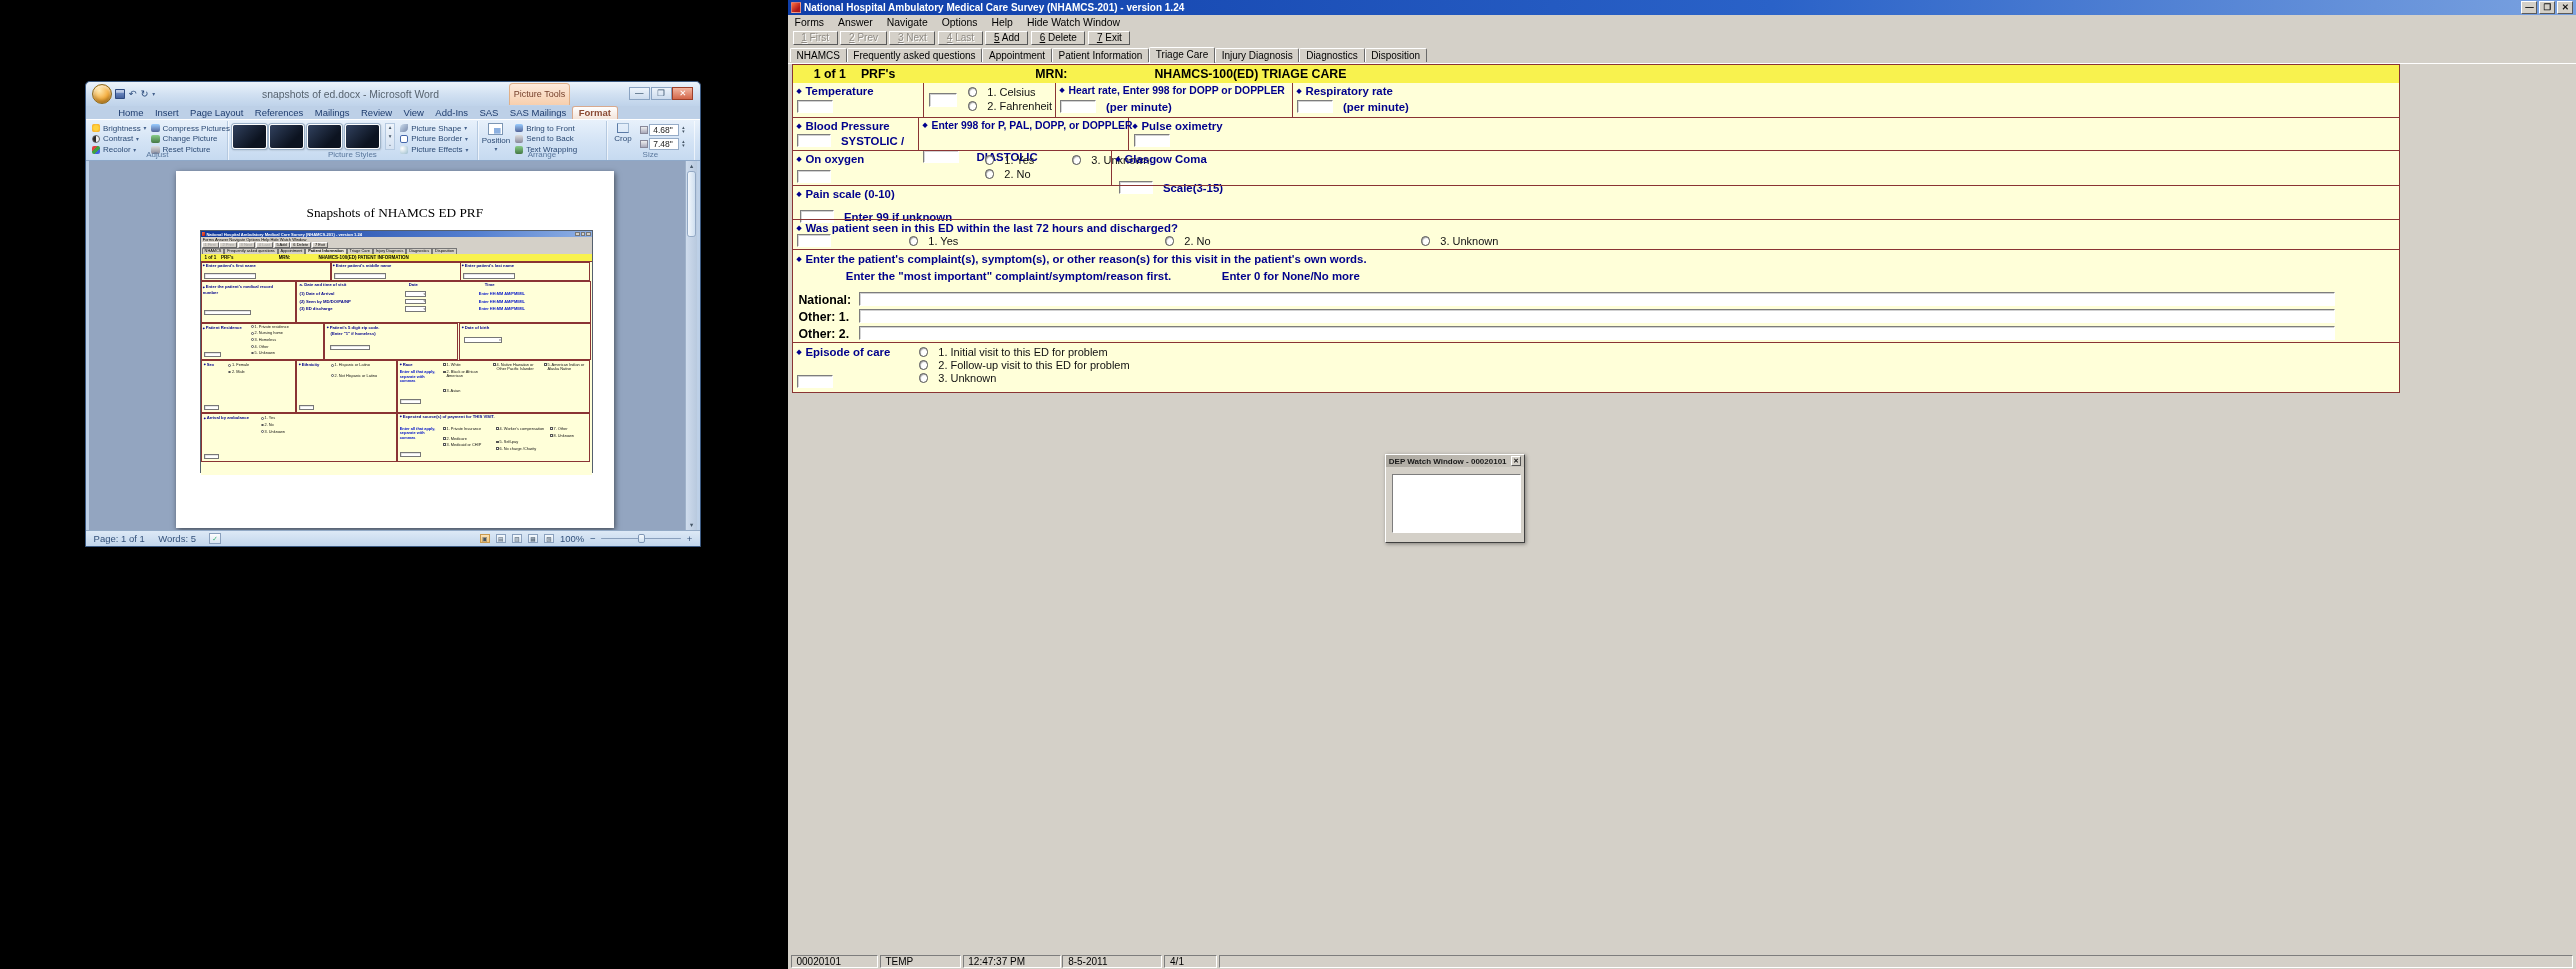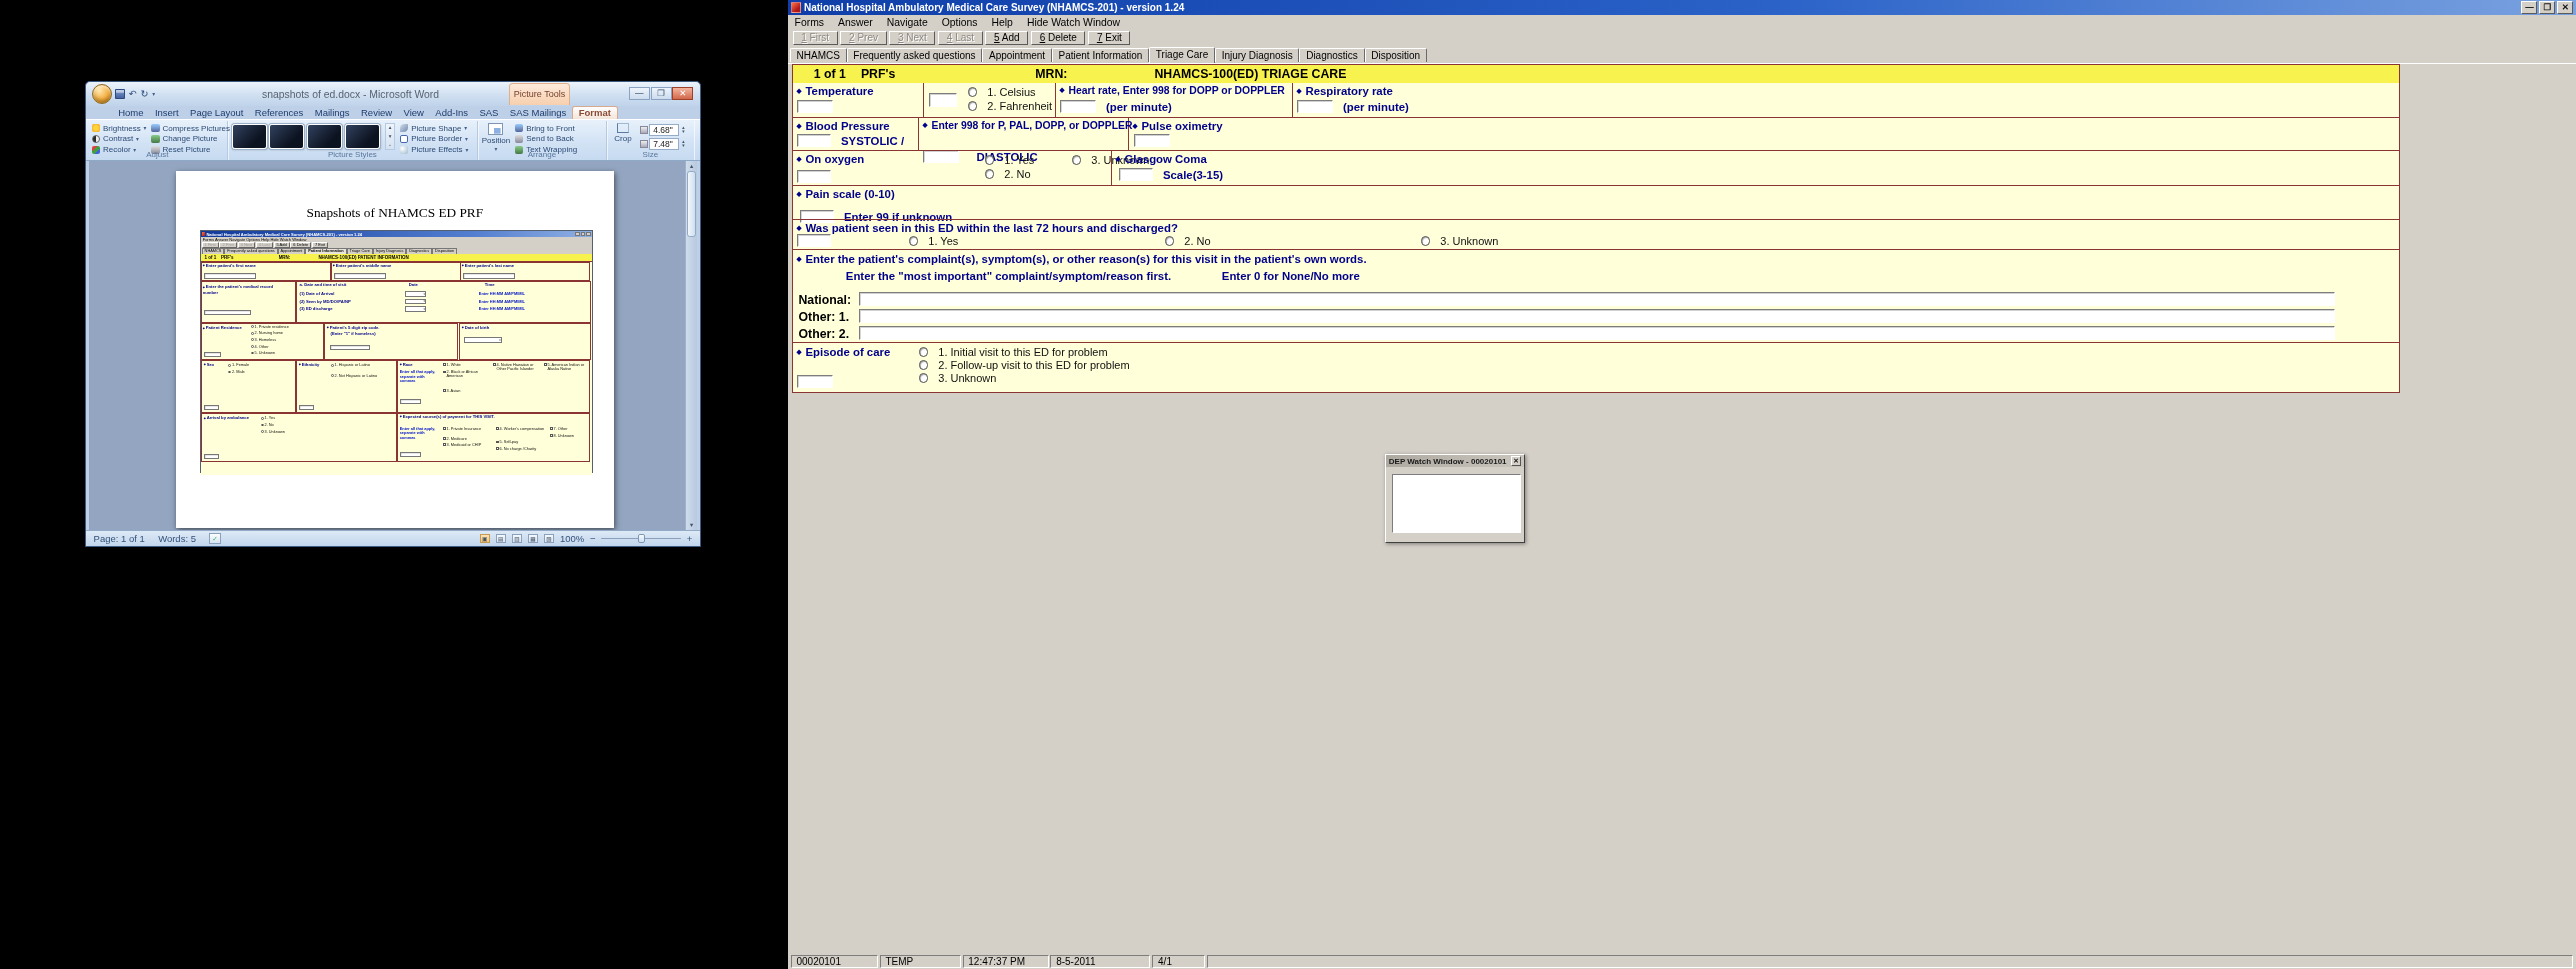--- a/index.html
+++ b/index.html
@@ -241,21 +241,21 @@
               <span class="rad"></span>
               <span>2. No</span>
             </div>
           <div class="opt abs" style="left:279px;top:2.8px">
               <span class="rad"></span>
               <span>3. Unknown</span>
             </div>
         </div>
         <div class="fcell fill">
           <span class="flab dia">Glasgow Coma</span>
-          <div class="l2" style="left:7.6px;top:17px">
+          <div class="l2" style="left:7.6px;top:30px">
             <div class="inp" style="width:34px"></div>
             <span class="hint">Scale(3-15)</span>
           </div>
         </div>
       </div>
 
       <div class="frow" style="height:34px">
         <div class="fcell fill">
           <span class="flab dia">Pain scale (0-10)</span>
           <div class="l2" style="left:7.6px;top:24px">
@@ -325,21 +325,21 @@
         <span>DEP Watch Window - 00020101</span>
         <span class="wwx">✕</span>
       </div>
       <div class="wwlist"></div>
     </div>
   </div>
 
   <div class="sbar">
     <span class="scell" style="width:87px">00020101</span>
     <span class="scell" style="width:81px">TEMP</span>
-    <span class="scell" style="width:86px">12:47:37 PM</span>
+    <span class="scell" style="width:98px">12:47:37 PM</span>
     <span class="scell" style="width:100px">8-5-2011</span>
     <span class="scell" style="width:53px">4/1</span>
     <span class="scell" style="flex:1"></span>
   </div>
 </div>
 
 <div id="word">
   <div class="wt">
     <span class="orb"></span>
     <span class="qat">

